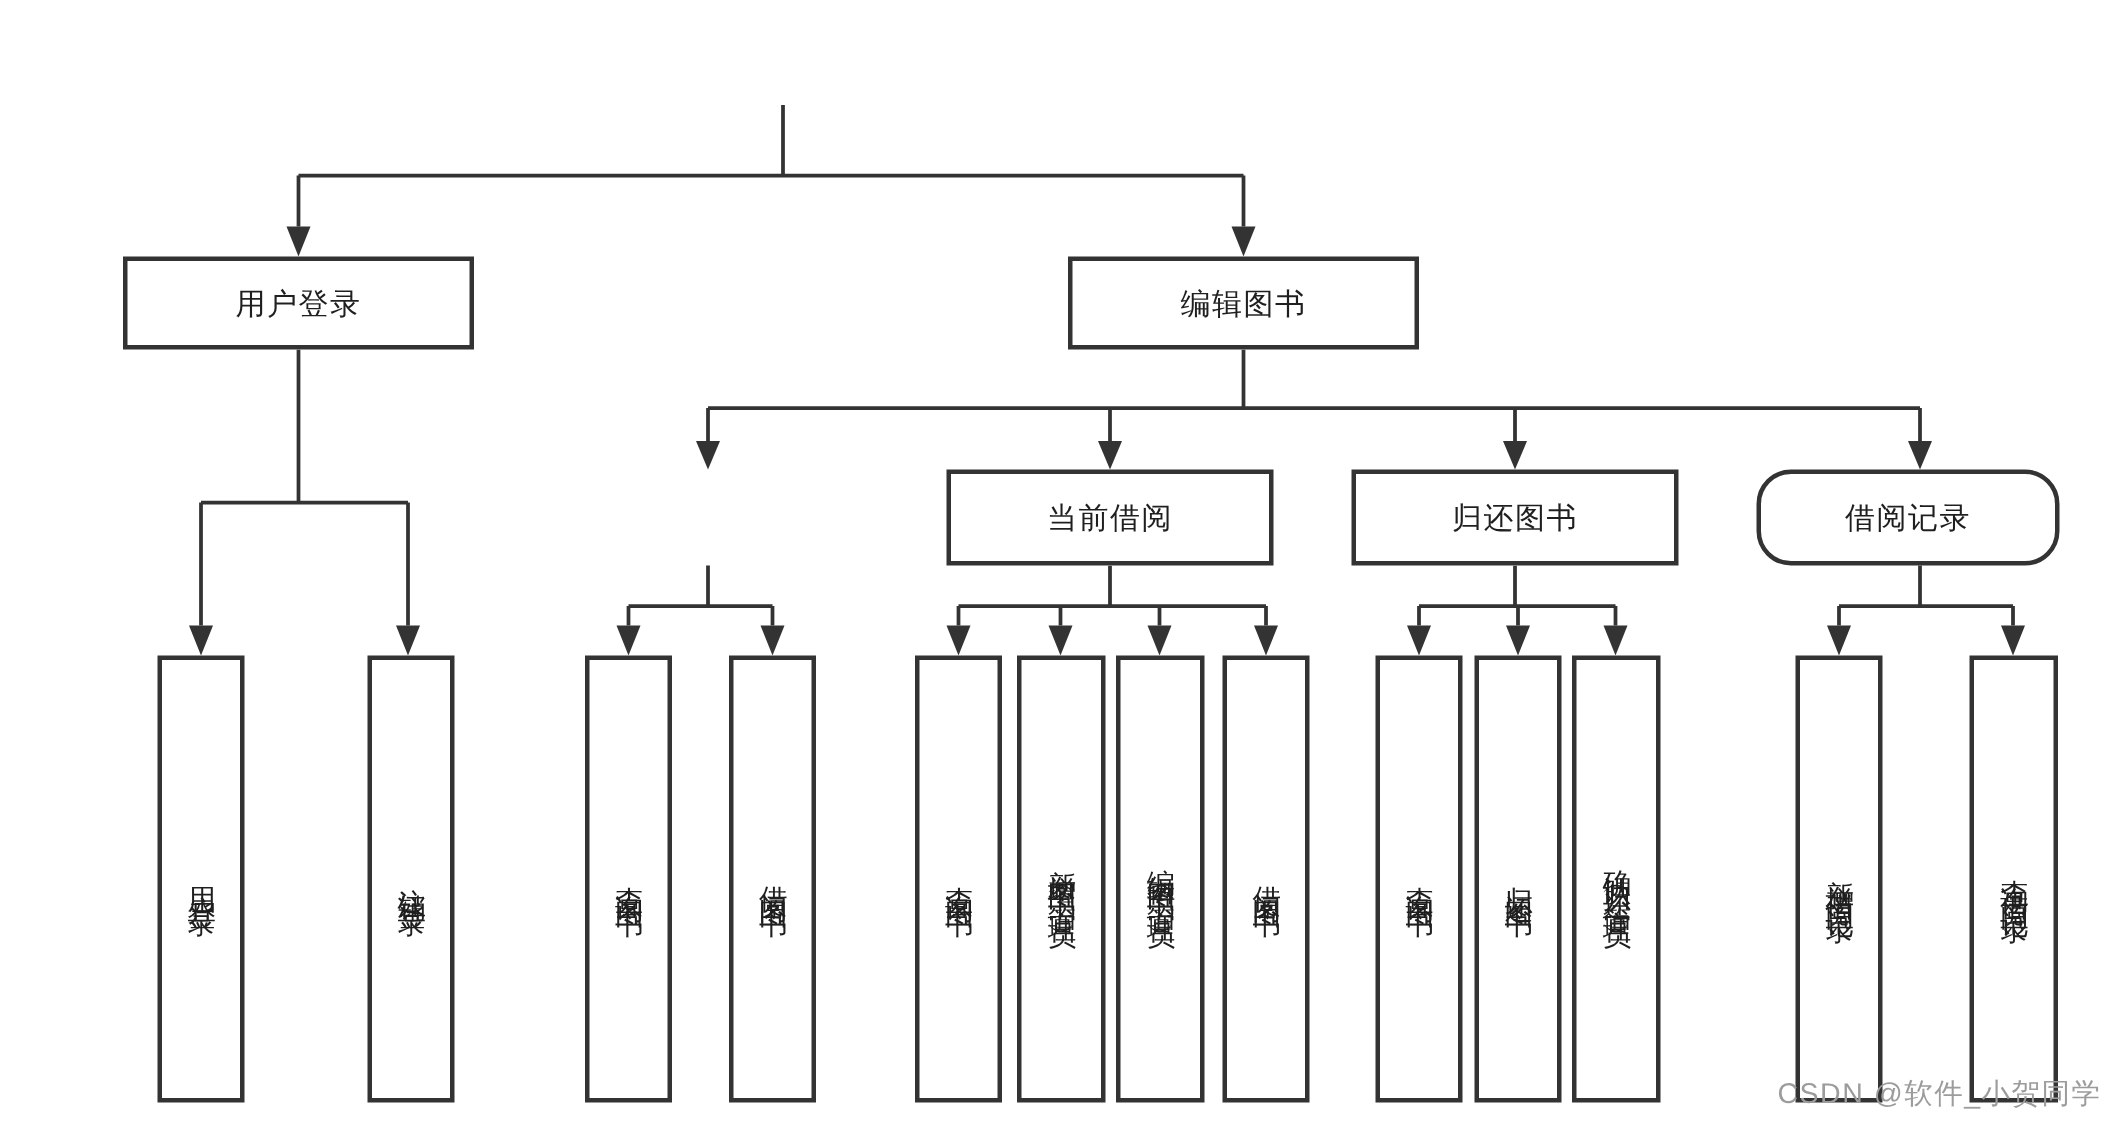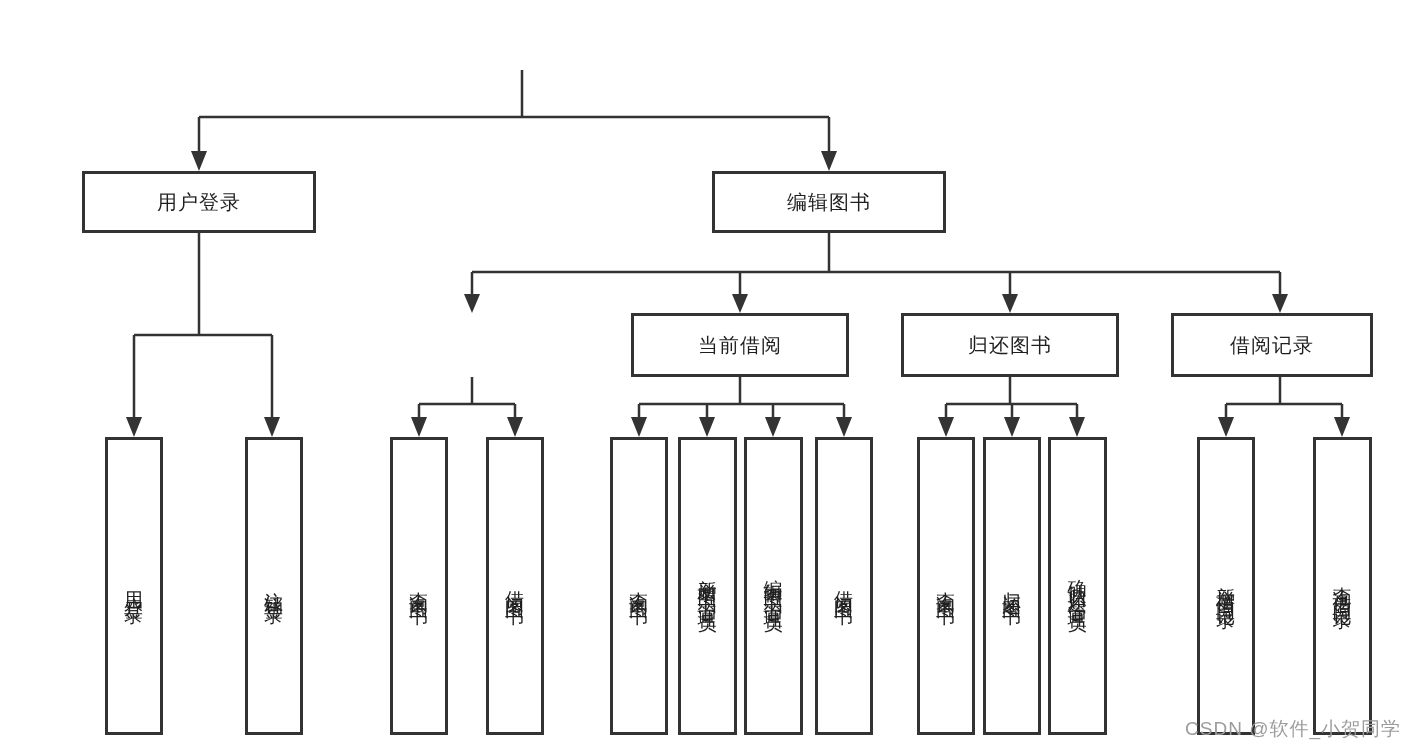--- a/index.html
+++ b/index.html
@@ -45,21 +45,21 @@
   }
   
   .n-root   { left: 24px;  top: 26px;  width: 996px; height: 44px; }
   
   .n-login  { left: 82px;  top: 171px; width: 234px; height: 62px; }
   .n-mgmt   { left: 712px; top: 171px; width: 234px; height: 62px; }
   
   .n-newbook { left: 363px;  top: 313px; width: 218px; height: 64px; }
   .n-borrow  { left: 631px;  top: 313px; width: 218px; height: 64px; }
   .n-current { left: 901px;  top: 313px; width: 218px; height: 64px; }
-  .n-records { left: 1171px; top: 313px; width: 202px; height: 64px; }
+  .n-records { left: 1171px; top: 313px; width: 202px; height: 64px; border-radius: 23px; }
   
   .v { top: 437px; width: 58px; height: 298px; }
   .n-l1a { left: 105px; }
   .n-l1b { left: 245px; }
   .n-l2a { left: 390px; }
   .n-l2b { left: 486px; }
   .n-l3a { left: 610px; }
   .n-l3b { left: 678px; width: 59px; }
   .n-l3c { left: 744px; width: 59px; }
   .n-l3d { left: 815px; }

